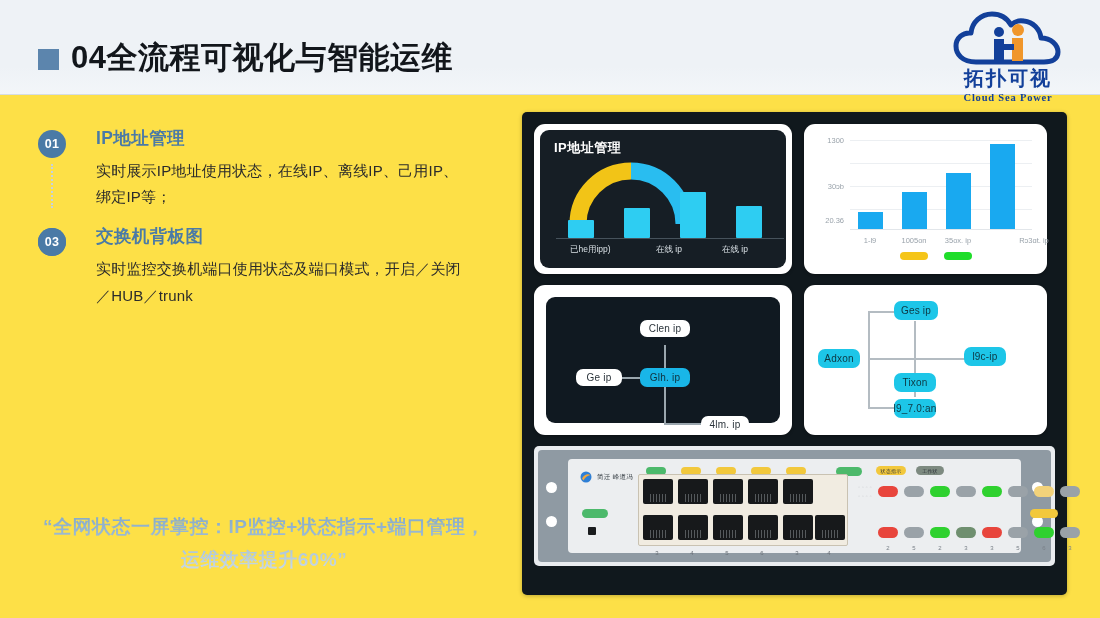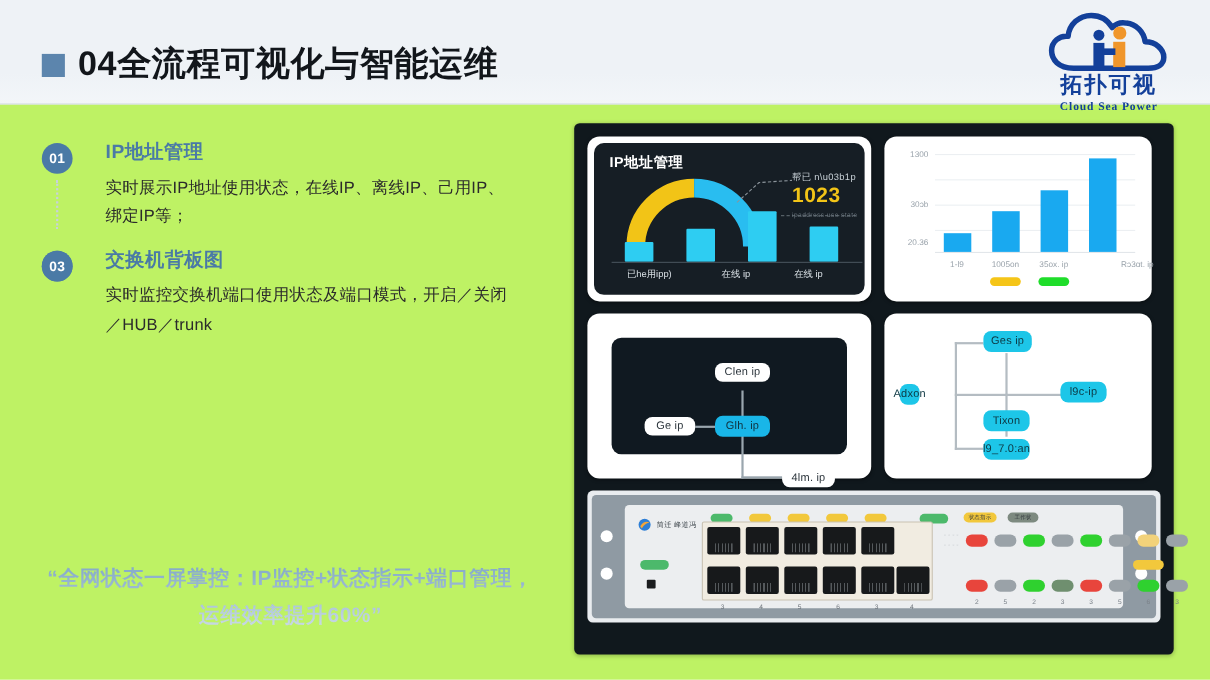--- a/index.html
+++ b/index.html
@@ -2,21 +2,21 @@
 <html><head>
 <meta charset="utf-8">
 <style>
   html,body{margin:0;padding:0;}
   body{
     width:1100px;height:618px;
     background:#ffffff;
     font-family:"Liberation Sans","DejaVu Sans",sans-serif;
     overflow:hidden;position:relative;
   }
-  .slide{position:absolute;inset:0;background:#bef264;}
+  .slide{position:absolute;inset:0;background:#fde047;}
   .header-band{
     position:absolute;left:0;top:0;width:1100px;height:95px;
     background:linear-gradient(180deg,#eef2f6 0%,#eef2f6 70%,#f3f6f9 100%);
   }
   .header-band:after{
     content:"";position:absolute;left:0;bottom:0;width:100%;height:1px;
     background:rgba(210,218,226,.9);
   }
 
   
@@ -128,21 +128,21 @@
     position:absolute;right:100%;margin-right:6px;transform:translateY(-50%);
     font-size:7.5px;color:#9aa3ab;white-space:nowrap;filter:blur(.35px);
   }
   .bc-xlab{
     position:absolute;top:96px;font-size:7.5px;color:#9aa3ab;
     white-space:nowrap;filter:blur(.35px);transform:translateX(-50%);
   }
   .bc-pill{position:absolute;top:112px;width:28px;height:8px;border-radius:5px;transform:translateX(-50%);}
 
   .row-mid{display:flex;gap:12px;height:150px;margin-top:11px;}
-  .card-topo-dark{width:258px;padding:22px;}
+  .card-topo-dark{width:258px;padding:12px;}
   .topo-dark-inner{
     width:100%;height:100%;background:#101921;border-radius:9px;position:relative;
   }
   .card-topo-light{width:243px;position:relative;background:#ffffff;}
 
   .node{
     position:absolute;border-radius:7px;display:flex;align-items:center;
     justify-content:center;font-size:10px;letter-spacing:.2px;filter:blur(.3px);
     box-sizing:border-box;
   }
@@ -246,29 +246,20 @@
 
       <div class="card card-ip">
         <div class="ip-inner">
           <div class="ip-title">IP地址管理</div>
 
           <svg class="gauge" viewBox="0 0 130 70">
             <path d="M12 66 A53 53 0 0 1 65 13" fill="none" stroke="#f2c417" stroke-width="17" stroke-linecap="butt"></path>
             <path d="M65 13 A53 53 0 0 1 118 66" fill="none" stroke="#29bdf0" stroke-width="17" stroke-linecap="butt"></path>
           </svg>
 
-          <div class="ip-callout">
-            <svg viewBox="0 0 120 52" style="position:absolute;left:0;top:0;width:120px;height:52px;">
-              <path d="M2 28 L22 10 L52 8" fill="none" stroke="#8b949b" stroke-width="1" stroke-dasharray="3 2"></path>
-              <path d="M42 40 L112 40" fill="none" stroke="#555f66" stroke-width="1" stroke-dasharray="3 2"></path>
-            </svg>
-            <div class="callout-label">帮已 n\u03b1p</div>
-            <div class="callout-value">1023</div>
-            <div class="callout-sub">ipaddress use state</div>
-          </div>
 
           <div class="ip-bars">
             <div class="ip-bar" style="left:6px;height:18px;"></div>
             <div class="ip-bar" style="left:62px;height:30px;"></div>
             <div class="ip-bar" style="left:118px;height:46px;"></div>
             <div class="ip-bar" style="left:174px;height:32px;"></div>
           </div>
           <div class="ip-baseline"></div>
 
           <div class="ip-xlabels">
@@ -326,21 +317,21 @@
       <div class="card card-topo-light">
         <div class="link-gray" style="left:64px;top:26px;width:2px;height:98px;"></div>
         <div class="link-gray" style="left:64px;top:26px;width:26px;height:2px;"></div>
         <div class="link-gray" style="left:64px;top:73px;width:48px;height:2px;"></div>
         <div class="link-gray" style="left:64px;top:122px;width:26px;height:2px;"></div>
         <div class="link-gray" style="left:110px;top:36px;width:2px;height:76px;"></div>
         <div class="link-gray" style="left:110px;top:73px;width:52px;height:2px;"></div>
 
         <div class="node node-cyan" style="left:90px;top:16px;width:44px;height:19px;">Ges ip</div>
         <div class="node node-cyan" style="left:160px;top:62px;width:42px;height:19px;">l9c-ip</div>
-        <div class="node node-cyan" style="left:14px;top:64px;width:18px;height:19px;">Adxon</div>
+        <div class="node node-cyan" style="left:14px;top:64px;width:42px;height:19px;">Adxon</div>
         <div class="node node-cyan" style="left:90px;top:88px;width:42px;height:19px;">Tixon</div>
         <div class="node node-cyan" style="left:90px;top:114px;width:42px;height:19px;">l9_7.0:an</div>
       </div>
     </div>
 
     <div class="row-sw">
       <div class="card-switch">
         <div class="sw-rack">
           <div class="sw-ear-hole" style="left:8px;top:32px;"></div>
           <div class="sw-ear-hole" style="left:8px;top:66px;"></div>

